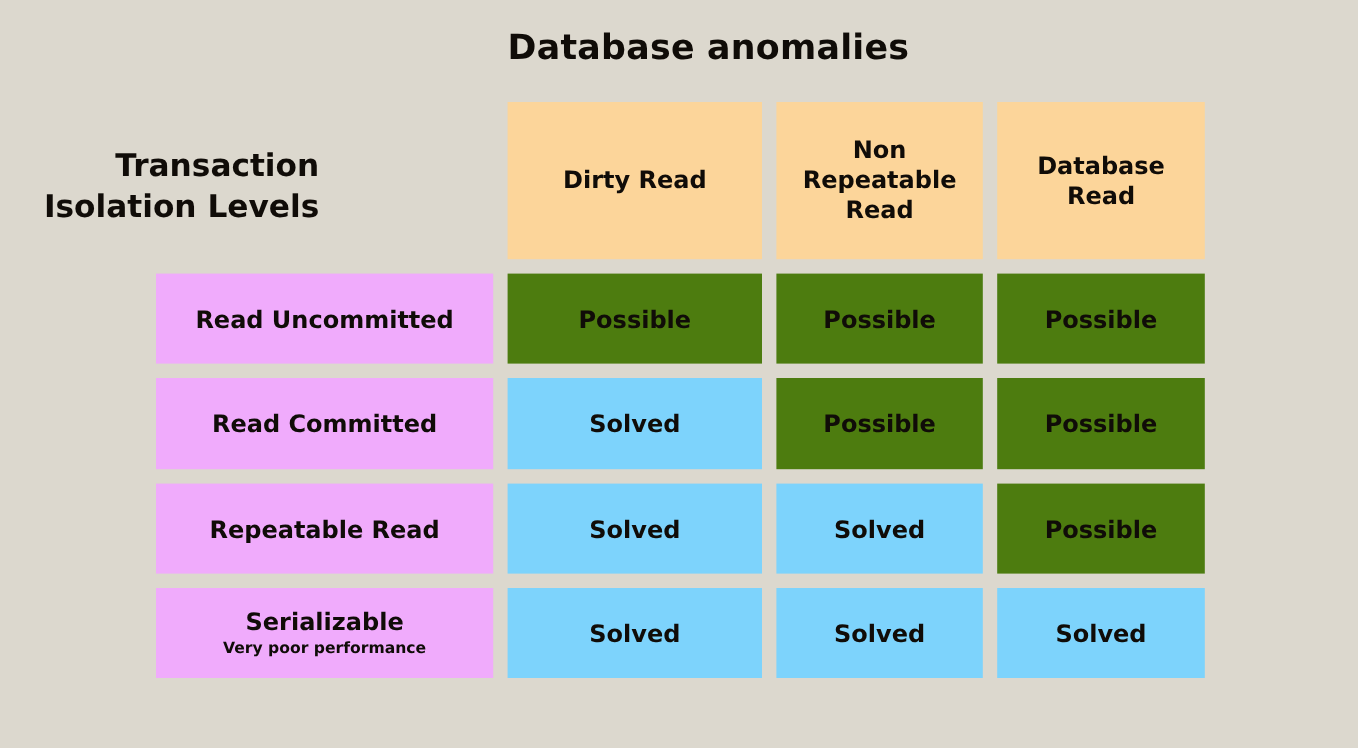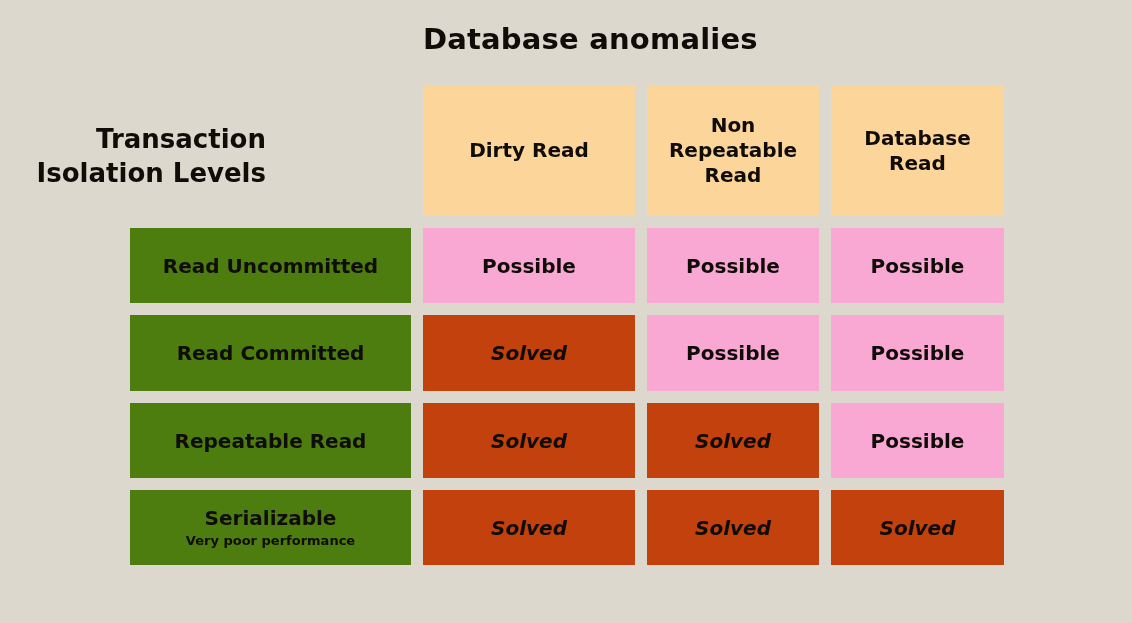--- a/index.html
+++ b/index.html
@@ -78,42 +78,42 @@
   .col-header {
     background: #fcd59a;
     font-size: 20px;
     font-weight: bold;
     line-height: 1.24;
     color: #100c08;
   }
   .col-header .hdr-line { display: block; }
 
   .row-header {
-    background: #4d7c0f;
+    background: #f0abfc;
     color: #100c08;
   }
   .row-header .row-title {
     font-size: 20px;
     font-weight: bold;
     line-height: 1.2;
   }
   .row-header .row-sub {
     font-size: 13px;
     font-weight: bold;
     line-height: 1.2;
     margin-top: 3px;
   }
 
   .value-cell {
     font-size: 20px;
     font-weight: bold;
     color: #100c08;
   }
-  .value-possible { background: #f9a8d4; }
-  .value-solved   { background: #c2410c; font-style: italic; }
+  .value-possible { background: #4d7c0f; }
+  .value-solved   { background: #7dd3fc; }
 </style>
 </head>
 <body>
 
 <div id="matrix-figure">
 
   <div class="figure-title">Database anomalies</div>
 
   <div class="axis-caption">
     <span class="cap-line">Transaction</span>

